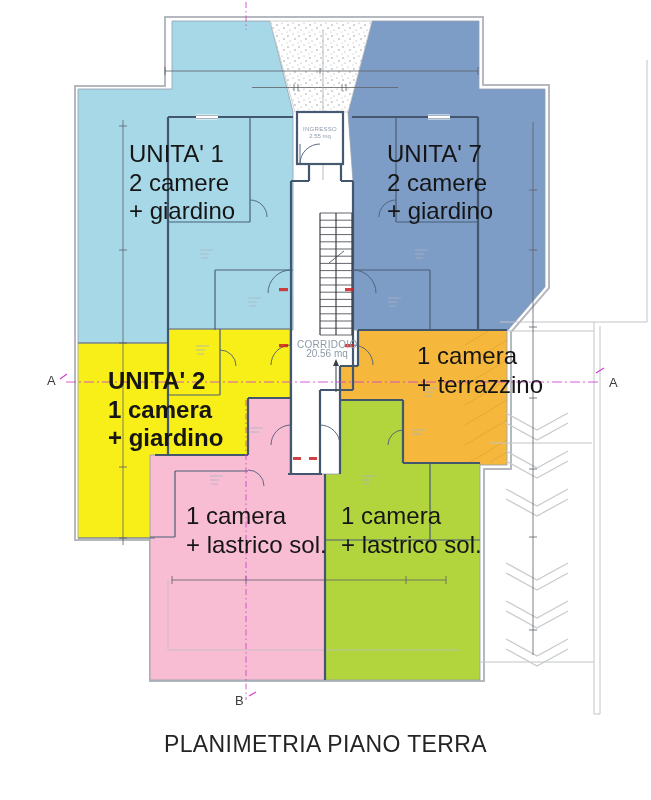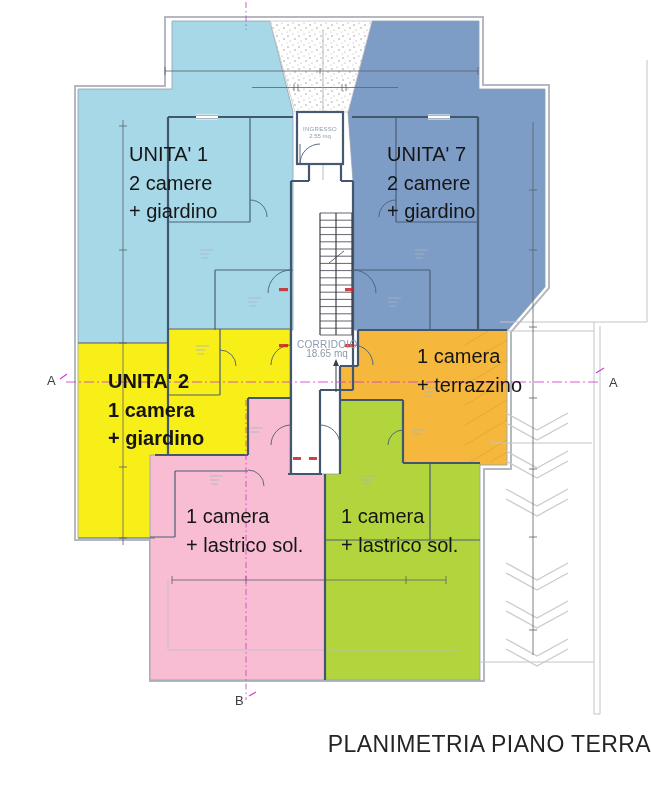--- a/index.html
+++ b/index.html
@@ -1,24 +1,24 @@
 <!DOCTYPE html>
 <html><head>
 <meta charset="utf-8">
 <style>
   html,body{margin:0;padding:0;background:#fff;}
   .stage{position:relative;width:651px;height:800px;background:#ffffff;
          font-family:"Liberation Sans",sans-serif;overflow:hidden;}
   .stage svg{position:absolute;left:0;top:0;}
-  .unit-label{position:absolute;font-size:20px;line-height:28.5px;color:#151515;
+  .unit-label{position:absolute;font-size:24px;line-height:28.5px;color:#151515;
               white-space:nowrap;z-index:5;}
   .room-label{position:absolute;text-align:center;color:#8d9aa9;z-index:4;}
   .room-label .rn{letter-spacing:.3px;}
   .marker{position:absolute;font-size:13px;color:#3d3d3d;z-index:6;}
-  .title{position:absolute;left:0;top:731px;width:651px;text-align:right;
+  .title{position:absolute;left:0;top:731px;width:651px;text-align:center;
          font-size:23px;color:#242424;letter-spacing:.4px;z-index:5;}
 </style>
 </head>
 <body>
 
 <div class="stage">
 
 <svg width="651" height="800" viewBox="0 0 651 800">
   <defs>
     <pattern id="stip" width="11" height="11" patternUnits="userSpaceOnUse">
@@ -179,21 +179,21 @@
     <div>1 camera</div>
     <div>+ lastrico sol.</div>
   </div>
 
   <div class="room-label" style="left:297px;top:126px;width:46px;font-size:6px;line-height:7px;">
     <div class="rn">INGRESSO</div>
     <div>2.55 mq</div>
   </div>
   <div class="room-label" style="left:297px;top:340px;width:60px;font-size:10px;line-height:9px;">
     <div class="rn">CORRIDOIO</div>
-    <div>18.65 mq</div>
+    <div>20.56 mq</div>
   </div>
 
   <div class="marker" style="left:47px;top:373px;">A</div>
   <div class="marker" style="left:609px;top:375px;">A</div>
   <div class="marker" style="left:235px;top:693px;">B</div>
 
   <div class="title">PLANIMETRIA PIANO TERRA</div>
 
 </div>
 

